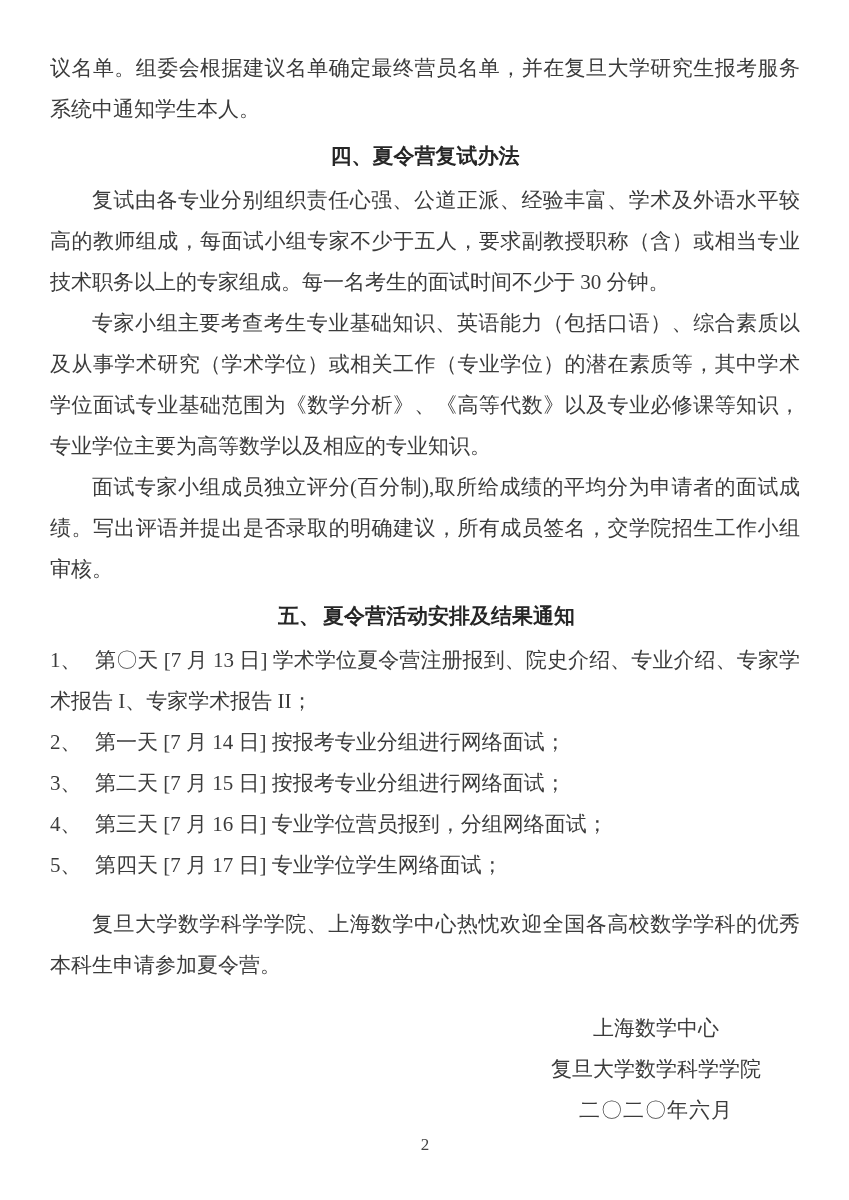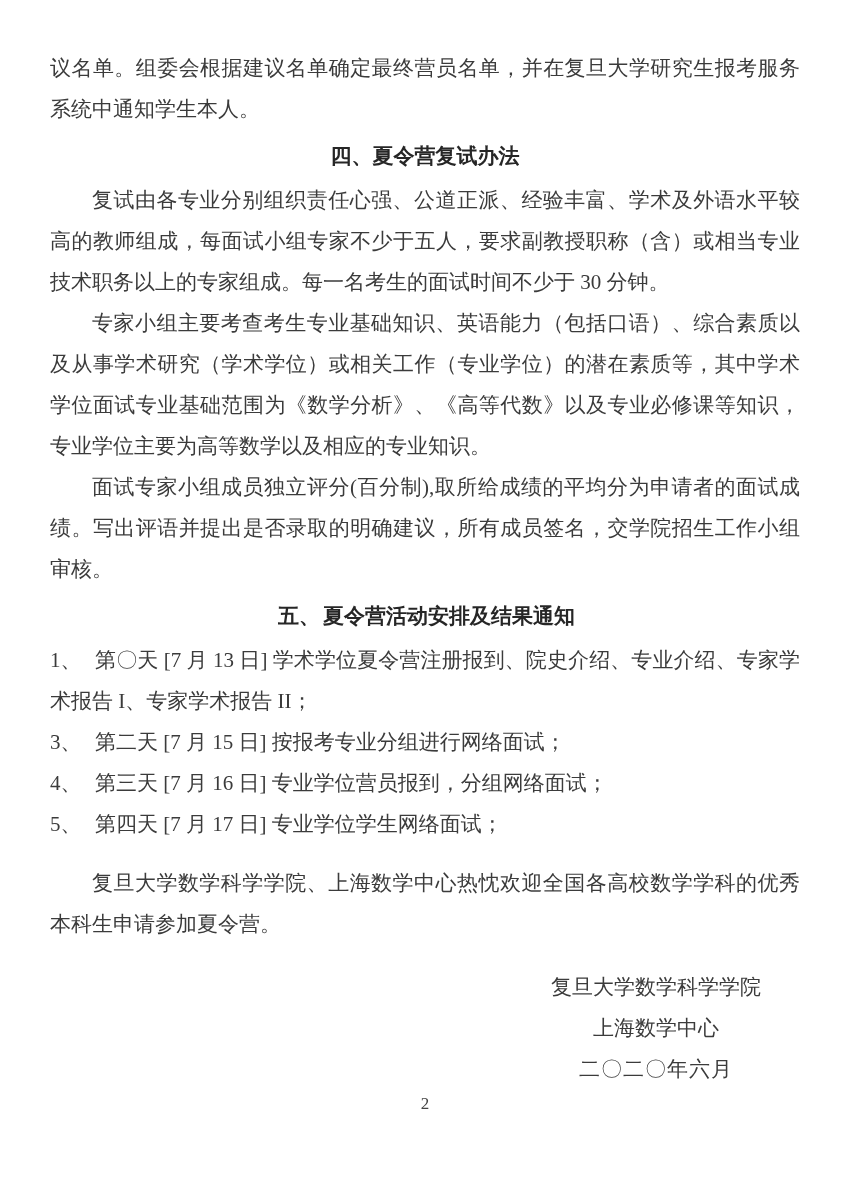--- a/index.html
+++ b/index.html
@@ -82,27 +82,28 @@
 
   <h2>四、夏令营复试办法</h2>
 
   <p class="indent">复试由各专业分别组织责任心强、公道正派、经验丰富、学术及外语水平较高的教师组成，每面试小组专家不少于五人，要求副教授职称（含）或相当专业技术职务以上的专家组成。每一名考生的面试时间不少于 30 分钟。</p>
   <p class="indent">专家小组主要考查考生专业基础知识、英语能力（包括口语）、综合素质以及从事学术研究（学术学位）或相关工作（专业学位）的潜在素质等，其中学术学位面试专业基础范围为《数学分析》、《高等代数》以及专业必修课等知识，专业学位主要为高等数学以及相应的专业知识。</p>
   <p class="indent">面试专家小组成员独立评分(百分制),取所给成绩的平均分为申请者的面试成绩。写出评语并提出是否录取的明确建议，所有成员签名，交学院招生工作小组审核。</p>
 
   <h2><span class="h-num">五、</span><span>夏令营活动安排及结果通知</span></h2>
 
   <p class="list-item"><span class="item-num">1、</span><span>第〇天 [7 月 13 日] 学术学位夏令营注册报到、院史介绍、专业介绍、专家学术报告 I、专家学术报告 II；</span></p>
+  <p class="list-item"><span class="item-num">2、</span><span>第一天 [7 月 14 日] 按报考专业分组进行网络面试；</span></p>
   <p class="list-item"><span class="item-num">3、</span><span>第二天 [7 月 15 日] 按报考专业分组进行网络面试；</span></p>
   <p class="list-item"><span class="item-num">4、</span><span>第三天 [7 月 16 日] 专业学位营员报到，分组网络面试；</span></p>
   <p class="list-item"><span class="item-num">5、</span><span>第四天 [7 月 17 日] 专业学位学生网络面试；</span></p>
 
   <p class="indent closing">复旦大学数学科学学院、上海数学中心热忱欢迎全国各高校数学学科的优秀本科生申请参加夏令营。</p>
 
   <div class="signature">
+    <div>上海数学中心</div>
     <div>复旦大学数学科学学院</div>
-    <div>上海数学中心</div>
     <div class="sig-date">二〇二〇年六月</div>
   </div>
 
   <div class="page-number">2</div>
 
 </div>
 
 </body></html>

